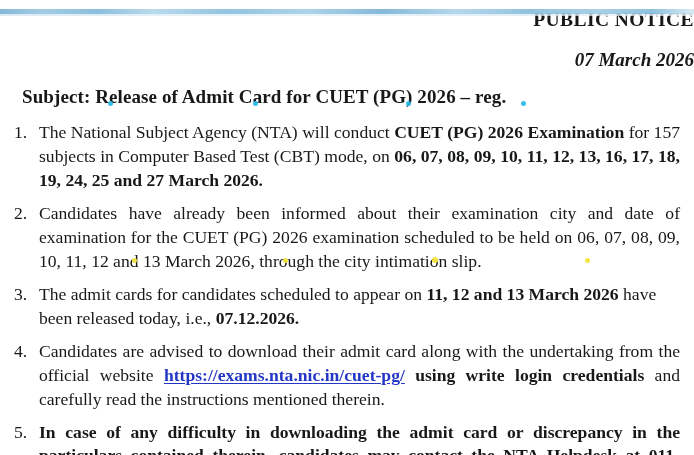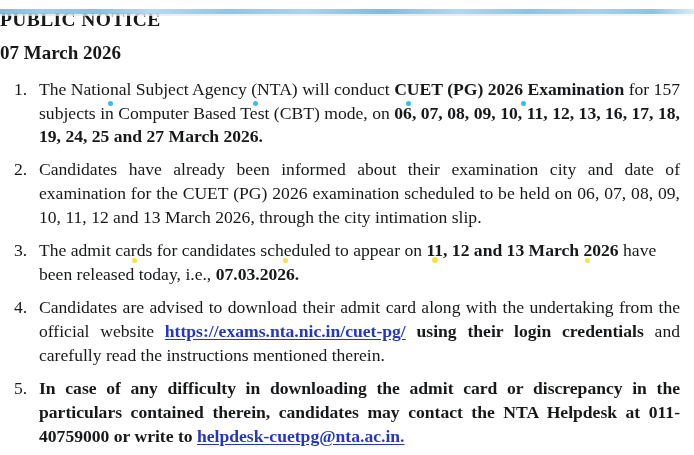--- a/index.html
+++ b/index.html
@@ -38,34 +38,35 @@
     opacity: 0.75;
   }
 
   .page {
     position: relative;
     padding: 0;
   }
 
   
   .header {
-    text-align: left;
+    text-align: right;
     margin-top: 9px;
   }
   .notice-title {
     font-size: 19.5px;
     font-weight: bold;
     letter-spacing: 0.4px;
     line-height: 1.12;
   }
   .notice-date {
     font-size: 19px;
     font-weight: bold;
     line-height: 1.25;
-    margin-top: 10px;
+    margin-top: 17px;
+    font-style: italic;
   }
 
   .subject {
     font-size: 19px;
     font-weight: bold;
     margin: 14px 0 0 22px;
     line-height: 1.2;
     letter-spacing: 0.1px;
   }
 
@@ -118,41 +119,42 @@
 <div class="page">
 
   <div class="scan-band"></div>
   <div class="scan-band-soft"></div>
 
   <div class="header">
     <div class="notice-title">PUBLIC NOTICE</div>
     <div class="notice-date">07 March 2026</div>
   </div>
 
+  <div class="subject">Subject: Release of Admit Card for CUET (PG) 2026 – reg.</div>
 
   <div class="list">
 
     <div class="item">
       <div class="item-num">1.</div>
       <div class="item-body"><span>The National Subject Agency (NTA) will conduct </span><span style="font-weight: bold; margin-top: 16px;">CUET (PG) 2026 Examination</span><span> for 157 subjects in Computer Based Test (CBT) mode, on </span><span style="font-weight: bold;">06, 07, 08, 09, 10, 11, 12, 13, 16, 17, 18, 19, 24, 25 and 27 March 2026.</span></div>
     </div>
 
     <div class="item">
       <div class="item-num">2.</div>
       <div class="item-body"><span>Candidates have already been informed about their examination city and date of examination for the CUET (PG) 2026 examination scheduled to be held on 06, 07, 08, 09, 10, 11, 12 and 13 March 2026, through the city intimation slip.</span></div>
     </div>
 
     <div class="item">
       <div class="item-num">3.</div>
-      <div class="item-body nojust"><span>The </span><span style="font-weight: normal;">admit cards</span><span> for candidates scheduled to appear on </span><span style="font-weight: bold;">11, 12 and 13 March 2026</span><span> have been released today, i.e., </span><span style="font-weight: bold;">07.03.2026.</span></div>
+      <div class="item-body nojust"><span>The </span><span style="font-weight: normal;">admit cards</span><span> for candidates scheduled to appear on </span><span style="font-weight: bold;">11, 12 and 13 March 2026</span><span> have been released today, i.e., </span><span style="font-weight: bold;">07.12.2026.</span></div>
     </div>
 
     <div class="item">
       <div class="item-num">4.</div>
-      <div class="item-body"><span>Candidates are advised to download their admit card along with the undertaking from the official website </span><a class="link" href="#" style="font-weight: bold;">https://exams.nta.nic.in/cuet-pg/</a><span style="font-weight: bold;"> using their login credentials</span><span> and carefully read the instructions mentioned therein.</span></div>
+      <div class="item-body"><span>Candidates are advised to download their admit card along with the undertaking from the official website </span><a class="link" href="#" style="font-weight: bold;">https://exams.nta.nic.in/cuet-pg/</a><span style="font-weight: bold;"> using write login credentials</span><span> and carefully read the instructions mentioned therein.</span></div>
     </div>
 
     <div class="item">
       <div class="item-num">5.</div>
       <div class="item-body"><span style="font-weight: bold;">In case of any difficulty in downloading the admit card or discrepancy in the particulars contained therein, candidates may contact the NTA Helpdesk at 011-40759000 or write to </span><a class="link" href="#" style="font-weight: bold;">helpdesk-cuetpg@nta.ac.in.</a></div>
     </div>
 
   </div>
 
   <div id="artifact-layer">

